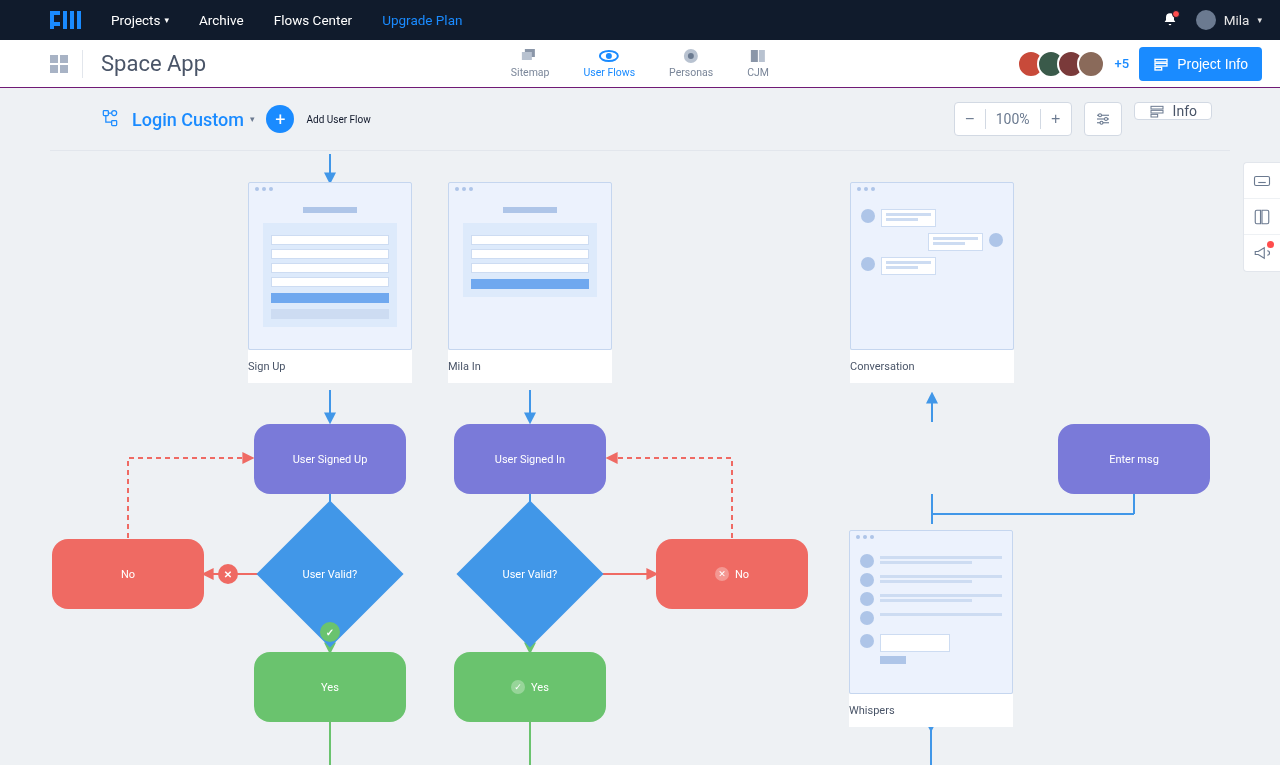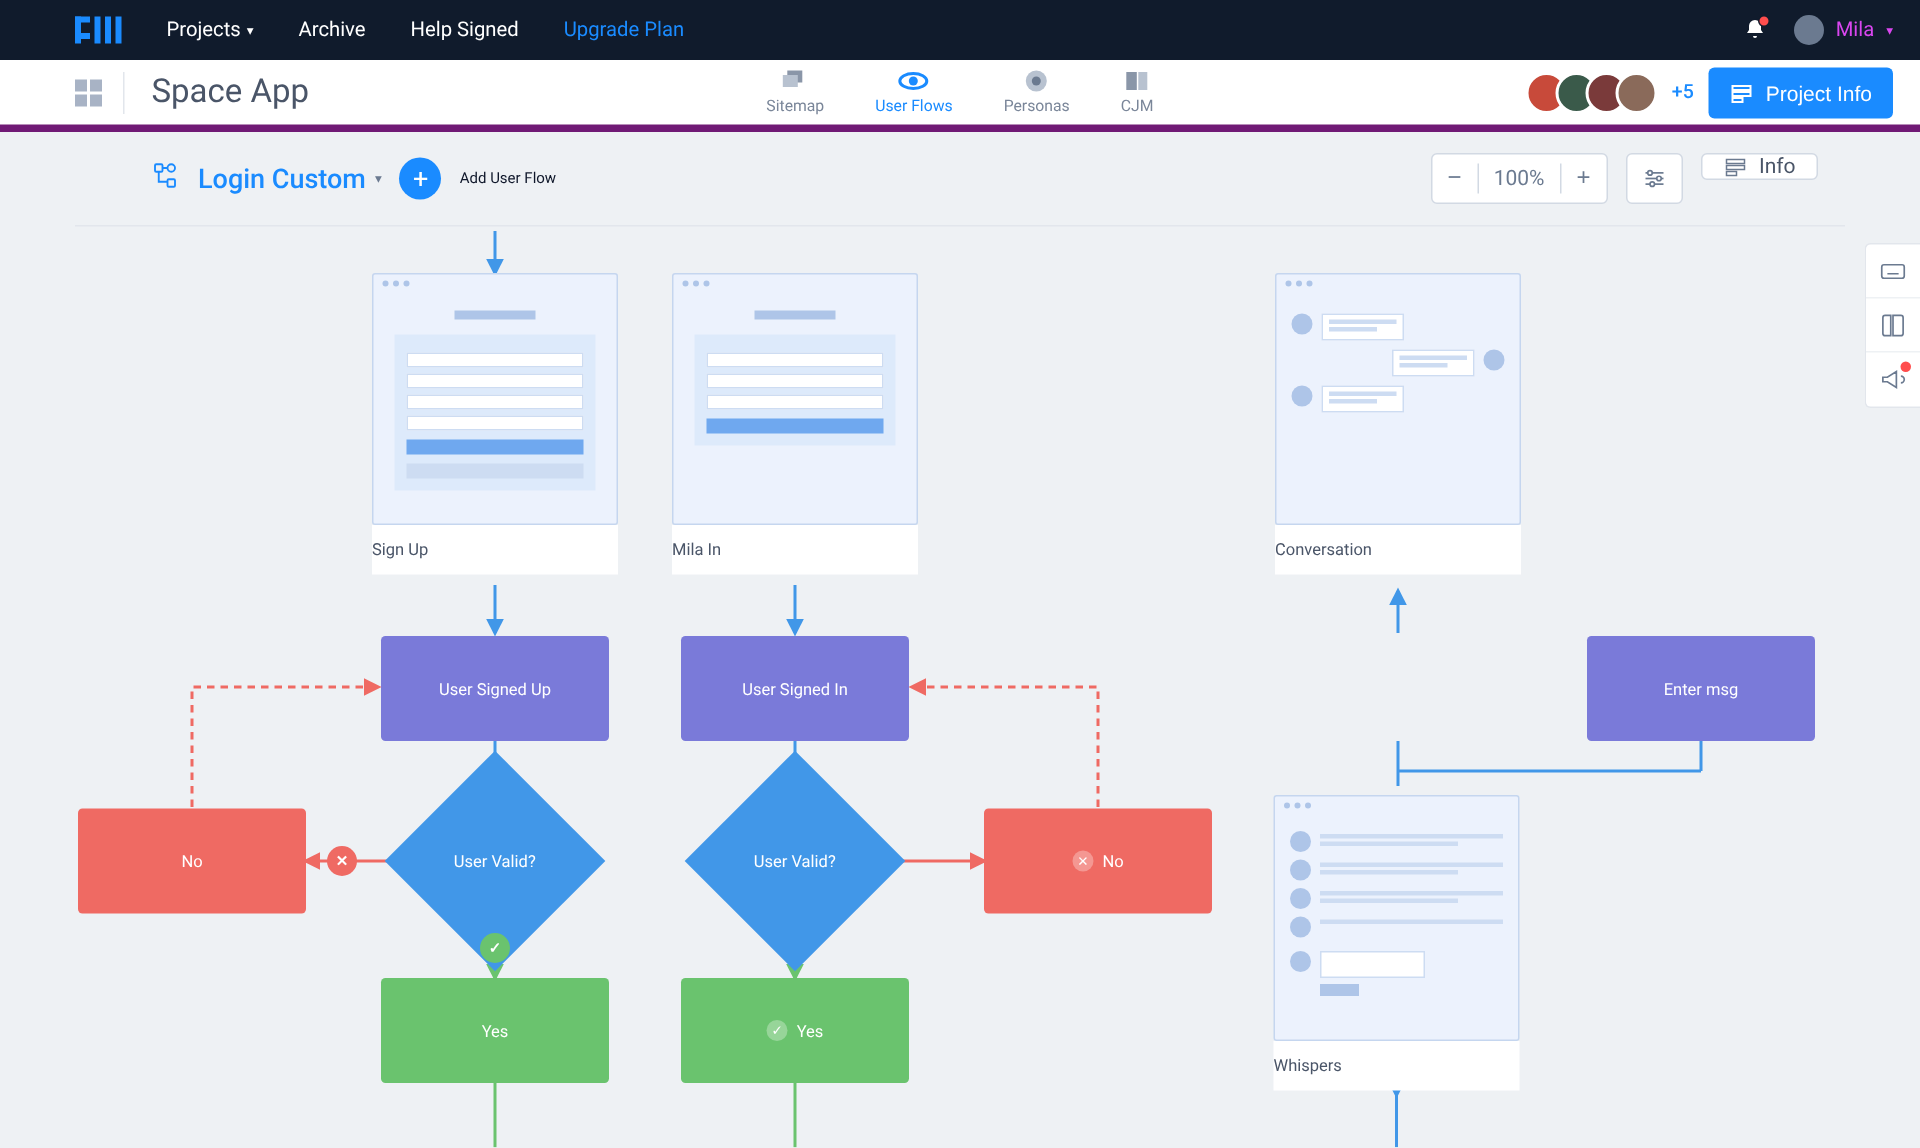--- a/index.html
+++ b/index.html
@@ -31,26 +31,26 @@
 .logo-bars { display:flex; gap:3px; }
 .logo-bar { width:4px; height:18px; background:#1a8bff; }
 .nav-links { display:flex; gap:30px; font-size:13.5px; }
 .nav-links a { color:#fff; text-decoration:none; display:flex; align-items:center; gap:4px; cursor:pointer; }
 .nav-links a.upgrade { color:#1a8bff; }
 .caret-down { font-size:9px; }
 .top-right { margin-left:auto; display:flex; align-items:center; gap:18px; }
 .bell { width:16px; height:16px; position:relative; }
 .bell svg { width:16px; height:16px; fill:#fff; }
 .bell .dot { position:absolute; top:-2px; right:-2px; width:8px; height:8px; background:#ff4d4d; border-radius:50%; border:1px solid #101b2c; }
-.user { display:flex; align-items:center; gap:8px; color:#d946ef; font-size:13.5px; cursor:pointer; }
+.user { display:flex; align-items:center; gap:8px; color:#e5e5e5; font-size:13.5px; cursor:pointer; }
 .avatar { width:20px; height:20px; border-radius:50%; background:#6b7a90; }
 
 
 .proj-header {
-  height: 48px; background:#fff; border-bottom:5px solid #701a75;
+  height: 48px; background:#fff; border-bottom:1px solid #701a75;
   display:flex; align-items:center; padding:0 18px 0 50px;
 }
 .grid-icon { width:18px; height:18px; display:grid; grid-template-columns:1fr 1fr; gap:2px; margin-right:14px; }
 .grid-icon span { background:#a8b3c5; }
 .vdiv { width:1px; height:28px; background:#e2e6ec; margin-right:18px; }
 .proj-title { font-size:22px; color:#4a5568; font-weight:400; }
 .tool-tabs { position:absolute; left:50%; transform:translateX(-50%); display:flex; gap:34px; height:48px; align-items:center; }
 .tool-tab { display:flex; flex-direction:column; align-items:center; gap:2px; font-size:10.5px; color:#7a8699; cursor:pointer; }
 .tool-tab.active { color:#1a8bff; }
 .tool-tab .ticon { width:22px; height:16px; display:flex; align-items:center; justify-content:center; }
@@ -108,21 +108,21 @@
 .msg-bubble.lines::after { content:''; display:block; margin:0 4px; height:3px; width:60%; background:#cddcf2; }
 
 .wireframe.list .wf-body { padding:4px 10px; }
 .list-row { display:flex; gap:6px; margin:5px 0; align-items:flex-start; }
 .list-lines { flex:1; }
 .list-lines div { height:3px; background:#cddcf2; margin:2px 0; }
 .list-lines div:nth-child(2){ width:75%; }
 .input-box { width:70px; height:18px; border:1px solid #cddcf2; background:#fff; margin:4px 0 0 20px; }
 .input-btn { width:26px; height:8px; background:#aec5e8; margin:4px 0 0 20px; }
 
-.pill { width:152px; height:70px; border-radius:3px; display:flex; align-items:center; justify-content:center; color:#fff; font-size:11px; }
+.pill { width:152px; height:70px; border-radius:16px; display:flex; align-items:center; justify-content:center; color:#fff; font-size:11px; }
 .pill.purple { background:#7a7ad9; }
 .pill.green { background:#6ac36e; color:#fff; }
 .pill.red { background:#ef6a63; }
 .pill.green .check-ico, .pill.red .x-ico { width:14px; height:14px; margin-right:6px; display:flex; align-items:center; justify-content:center; background:rgba(255,255,255,0.3); border-radius:50%; font-size:9px; }
 
 .diamond { width:104px; height:104px; background:#4197e8; display:flex; align-items:center; justify-content:center; color:#fff; font-size:11px; }
 .diamond-wrap { transform:rotate(45deg); }
 .diamond-text { transform:rotate(-45deg); white-space:nowrap; }
 
 .marker-dot { position:absolute; width:20px; height:20px; border-radius:50%; display:flex; align-items:center; justify-content:center; color:#fff; font-size:10px; font-weight:bold; }
@@ -148,21 +148,21 @@
         <div class="logo-bar"></div>
         <div class="logo-bar"></div>
       </div>
   </div>
   <div class="nav-links">
     <a>
         <span>Projects</span> 
         <span class="caret-down">▾</span>
       </a>
     <a>Archive</a>
-    <a>Help Signed</a>
+    <a>Flows Center</a>
     <a class="upgrade">Upgrade Plan</a>
   </div>
   <div class="top-right">
     <div class="bell">
       <svg viewBox="0 0 24 24">
           <path d="M12 2a6 6 0 0 0-6 6v4l-2 3h16l-2-3V8a6 6 0 0 0-6-6zm-2 16a2 2 0 0 0 4 0"></path>
         </svg>
       <span class="dot"></span>
     </div>
     <div class="user">

